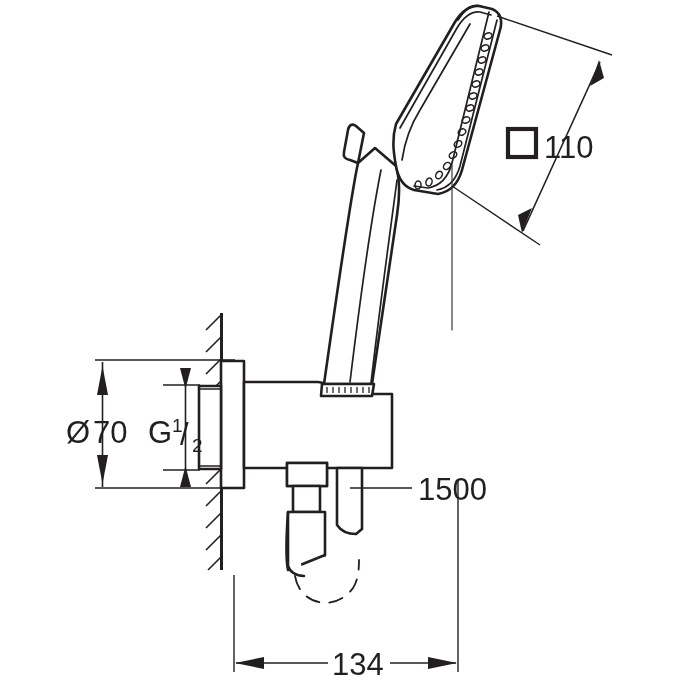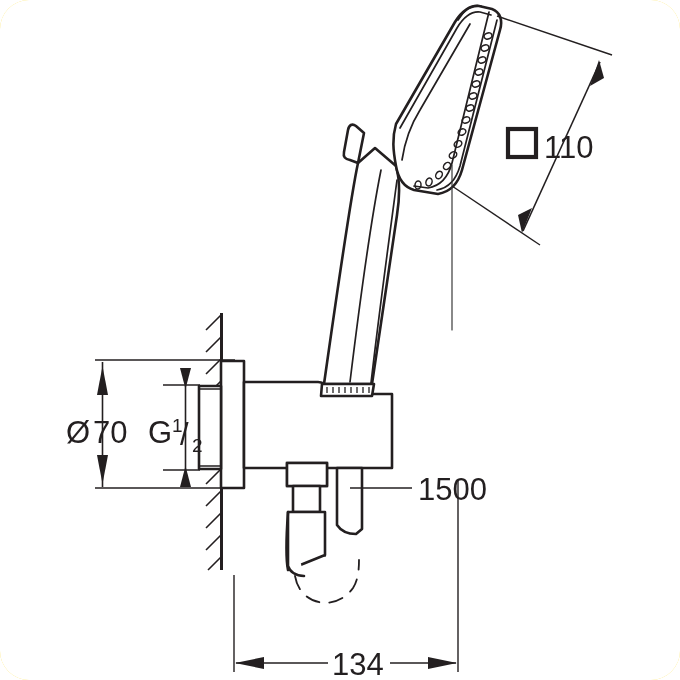--- a/index.html
+++ b/index.html
@@ -10,21 +10,20 @@
   }
   body {
     font-family: "Liberation Sans", sans-serif;
   }
   #drawing-root {
     position: relative;
     width: 680px;
     height: 680px;
     background: #fde047;
     overflow: hidden;
-    border-radius: 29px;
   }
   #drawing-svg {
     display: block;
     width: 680px;
     height: 680px;
   }
   .dim-text {
     font-family: "Liberation Sans", sans-serif;
     font-size: 31px;
     fill: #231f20;

